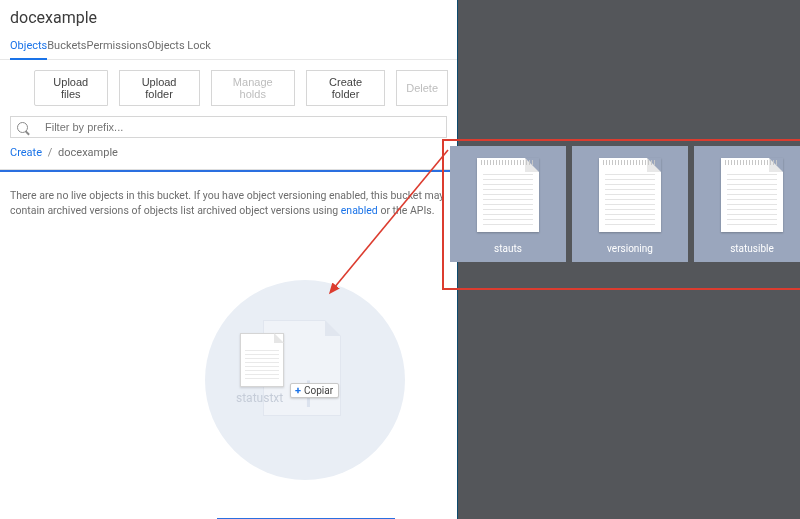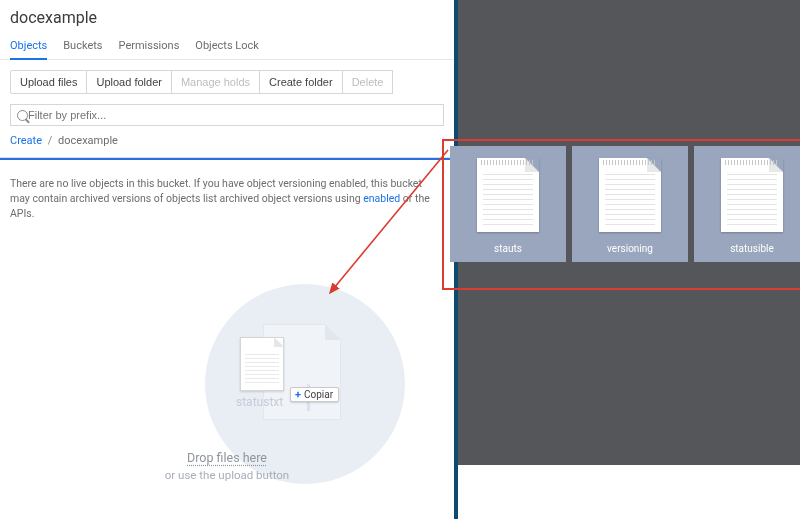--- a/index.html
+++ b/index.html
@@ -12,74 +12,74 @@
     height: 519px;
     overflow: hidden;
     position: relative;
   }
   .left-pane {
     position: absolute;
     left: 0; top: 0;
     width: 458px;
     height: 519px;
     background: #fff;
-    border-right: 4px solid #0c4a6e;
+    border-right: 1px solid #0c4a6e;
   }
   .right-pane {
     position: absolute;
     left: 458px; top: 0;
-    width: 342px; height: 465px;
+    width: 342px; height: 519px;
     background: #54565a;
   }
   .title {
     font-size: 16px;
     color: #3b3b3b;
     padding: 8px 10px 2px 10px;
     font-weight: 400;
   }
   .tabs {
     display: flex;
-    gap: 16px;
     padding: 4px 10px 0 10px;
     border-bottom: 1px solid #e7e7e7;
     font-size: 11px;
   }
   .tab {
     padding: 6px 0 6px 0;
     color: #6d6d6d;
     cursor: pointer;
   }
   .tab.active {
     color: #1a73e8;
     border-bottom: 2px solid #1a73e8;
     margin-bottom: -1px;
   }
   .toolbar {
     display: flex;
-    gap: 0;
+    gap: 12px;
     padding: 10px;
+    margin-left: 24px;
   }
   .btn {
     border: 1px solid #d6d6d6;
     background: #fff;
     color: #424242;
     font-size: 11px;
     padding: 5px 9px;
     margin-right: -1px;
     cursor: pointer;
   }
   .btn:first-child { border-top-left-radius: 2px; border-bottom-left-radius: 2px; }
   .btn.disabled { color: #bdbdbd; cursor: default; }
   .filter-wrap {
     margin: 0 10px 8px 10px;
     border: 1px solid #d6d6d6;
     display: flex;
     align-items: center;
     padding: 4px 6px;
-    gap: 0;
+    gap: 17px;
   }
   .filter-wrap input {
     border: none;
     outline: none;
     font-size: 11px;
     width: 100%;
     color: #6d6d6d;
   }
   .search-glyph {
     width: 11px; height: 11px;
@@ -327,24 +327,20 @@
     <div class="dz-circle"></div>
     <div class="dz-big-page"></div>
     <div class="dz-plus">+</div>
     <div class="dz-drag-page">
         <div class="lines"></div>
       </div>
     <div class="dz-drag-caption">statustxt</div>
     <div class="dz-copy-tag">
       <span class="plus">+</span>
       <span>Copiar</span>
-    </div>
-    <div class="dz-captions">
-      <div class="dz-line1">Drop files here</div>
-      <div class="dz-line2">or use the upload button</div>
     </div>
     <div class="bluebox">
       <div>Drop files here to upload them to:</div>
 
     </div>
   </div>
 </div>
 
 <div class="right-pane">
   <div style="position:absolute; left:20px; top:150px;">

